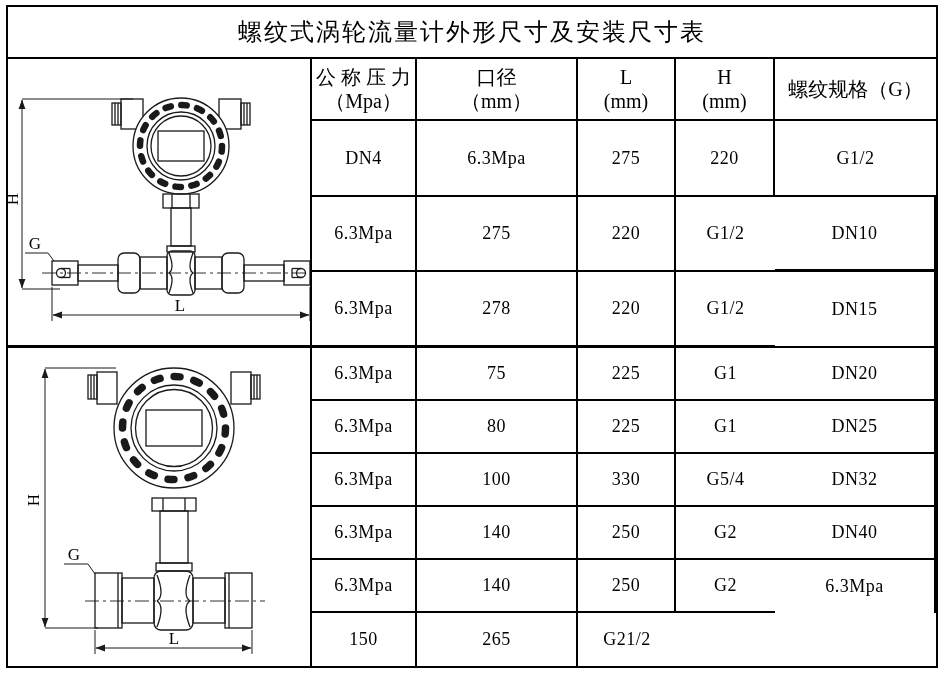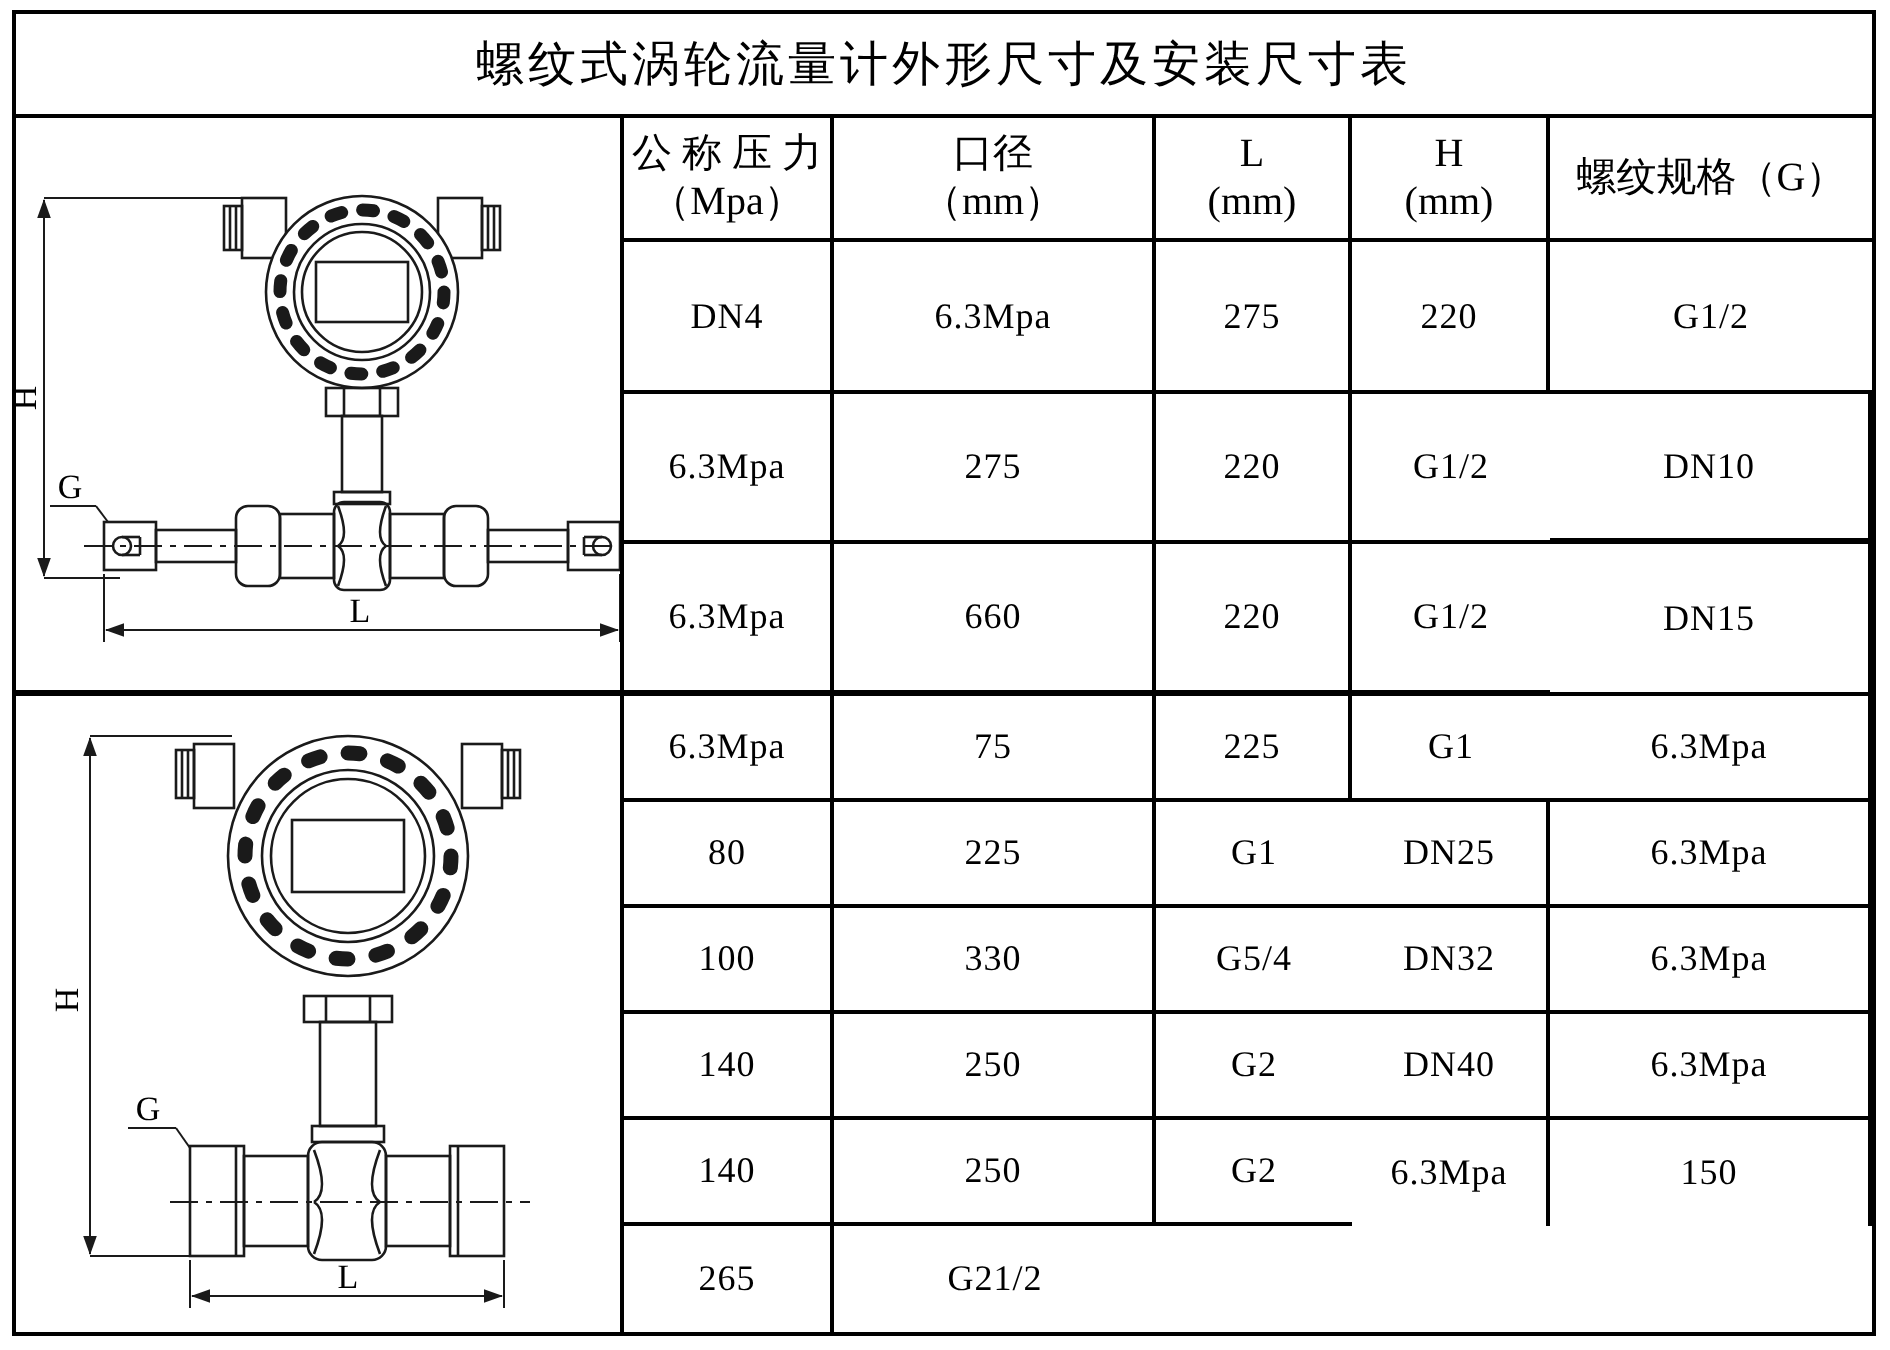--- a/index.html
+++ b/index.html
@@ -214,30 +214,31 @@
     <div class="cell data">220</div>
     <div class="cell data noR">G1/2</div>
 
     <div class="cell data">6.3Mpa</div>
     <div class="cell data">275</div>
     <div class="cell data">220</div>
     <div class="cell data noR">G1/2</div>
 
     <div class="cell data thick">DN10</div>
     <div class="cell data thick">6.3Mpa</div>
-    <div class="cell data thick">660</div>
+    <div class="cell data thick">278</div>
     <div class="cell data thick">220</div>
     <div class="cell data thick noR">G1/2</div>
 
     <div class="cell data">DN15</div>
     <div class="cell data">6.3Mpa</div>
     <div class="cell data">75</div>
     <div class="cell data">225</div>
     <div class="cell data noR">G1</div>
 
+    <div class="cell data">DN20</div>
     <div class="cell data">6.3Mpa</div>
     <div class="cell data">80</div>
     <div class="cell data">225</div>
     <div class="cell data noR">G1</div>
 
     <div class="cell data">DN25</div>
     <div class="cell data">6.3Mpa</div>
     <div class="cell data">100</div>
     <div class="cell data">330</div>
     <div class="cell data noR">G5/4</div>

